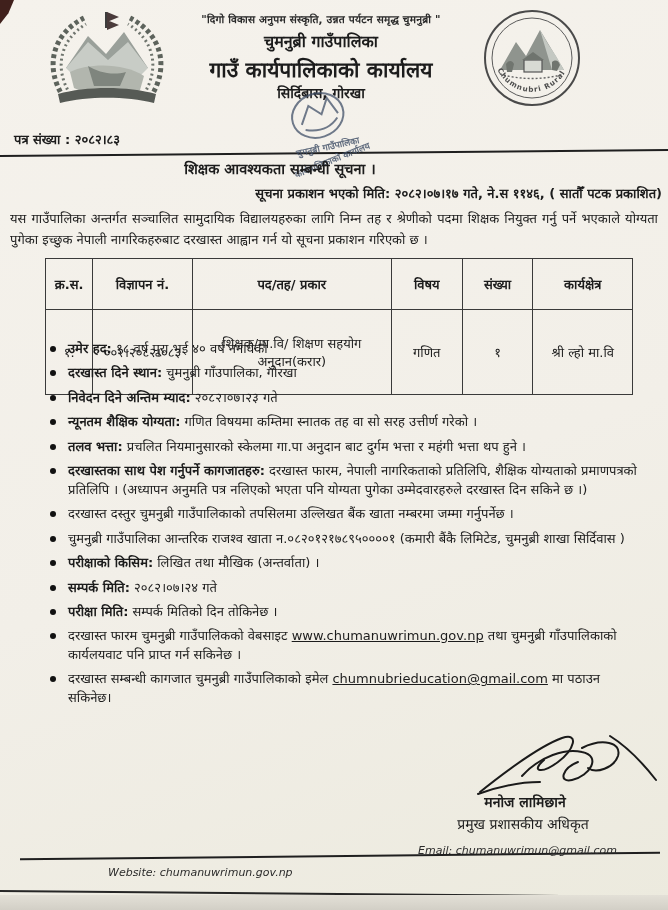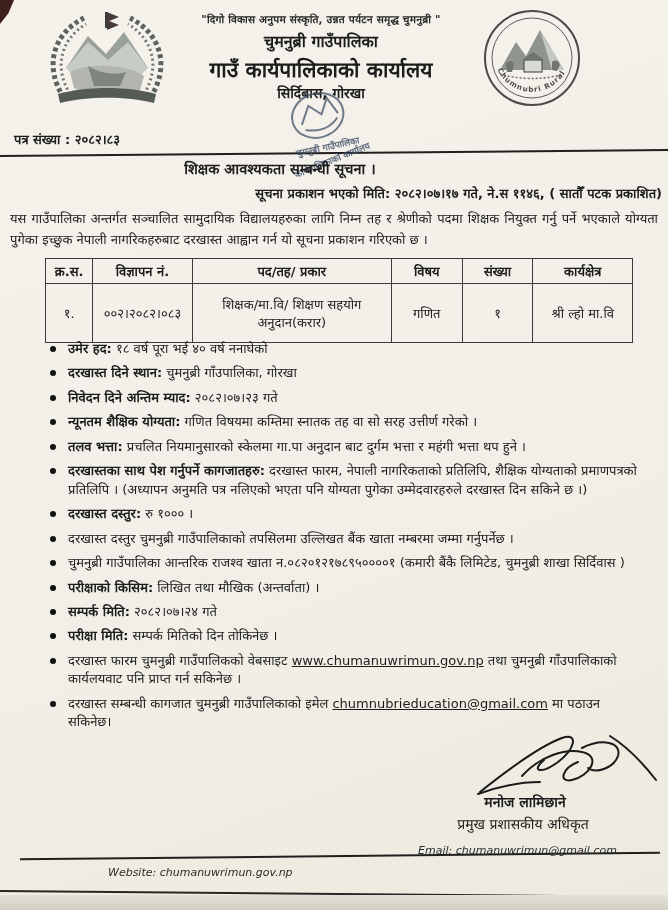--- a/index.html
+++ b/index.html
@@ -33,21 +33,21 @@
   
   .title{position:absolute;left:0;top:158px;width:560px;text-align:center;
     font-size:14.5px;font-weight:bold;}
   .published{position:absolute;left:0;top:184px;width:662px;text-align:right;
     font-size:13px;font-weight:bold;}
   .intro{position:absolute;left:10px;top:208px;width:648px;font-size:13px;
     line-height:1.62;text-align:justify;}
   
   table.vac{position:absolute;left:45px;top:258px;width:588px;border-collapse:collapse;
     font-size:13px;}
-  table.vac th,table.vac td{border:1.4px solid #3a3a3a;padding:0 4px;text-align:center;}
+  table.vac th,table.vac td{border:1.4px solid #3a3a3a;padding:13px 4px;text-align:center;}
   table.vac th{font-weight:bold;height:24px;}
   table.vac td{height:58px;vertical-align:middle;}
   
   ul.blist{position:absolute;left:48px;top:340px;width:590px;margin:0;padding:0;
     list-style:none;font-size:13px;line-height:1.42;}
   ul.blist li{position:relative;padding-left:20px;margin-bottom:6px;}
   ul.blist .dot{position:absolute;left:2px;top:6px;width:6px;height:6px;border-radius:50%;
     background:#111;}
   ul.blist b{font-weight:bold;}
   .lnk{text-decoration:underline;color:#1c1c1c;}
@@ -156,21 +156,20 @@
   </tbody>
     </table>
 
   <ul class="blist">
     <li><span class="dot"></span><b>उमेर हद:</b><span>  १८ वर्ष पूरा भई ४० वर्ष ननाघेको</span></li>
     <li><span class="dot"></span><b>दरखास्त दिने स्थान:</b><span> चुमनुब्री गाँउपालिका, गोरखा</span></li>
     <li><span class="dot"></span><b>निवेदन दिने अन्तिम म्याद:</b><span> २०८२।०७।२३ गते</span></li>
     <li><span class="dot"></span><b>न्यूनतम शैक्षिक योग्यता:</b><span>  गणित विषयमा कम्तिमा स्नातक तह वा सो सरह उत्तीर्ण गरेको ।</span></li>
     <li><span class="dot"></span><b>तलव भत्ता:</b><span> प्रचलित नियमानुसारको स्केलमा गा.पा अनुदान बाट दुर्गम भत्ता र महंगी भत्ता थप हुने ।</span></li>
     <li><span class="dot"></span><b>दरखास्तका साथ पेश गर्नुपर्ने कागजातहरु:</b><span> दरखास्त फारम, नेपाली नागरिकताको प्रतिलिपि, शैक्षिक योग्यताको प्रमाणपत्रको प्रतिलिपि । (अध्यापन अनुमति पत्र नलिएको भएता पनि योग्यता पुगेका उम्मेदवारहरुले दरखास्त दिन सकिने छ ।)</span></li>
-    <li><span class="dot"></span><b>दरखास्त दस्तुर:</b><span> रु १००० ।</span></li>
     <li><span class="dot"></span><b></b><span>दरखास्त दस्तुर चुमनुब्री गाउँपालिकाको तपसिलमा उल्लिखत बैंक खाता नम्बरमा जम्मा गर्नुपर्नेछ ।</span></li>
     <li><span class="dot"></span><b></b><span>चुमनुब्री गाउँपालिका आन्तरिक राजश्व खाता न.०८२०१२१७८९५००००१ (कमारी बैंकै लिमिटेड, चुमनुब्री शाखा सिर्दिवास )</span></li>
     <li><span class="dot"></span><b>परीक्षाको किसिम:</b><span> लिखित तथा मौखिक (अन्तर्वाता) ।</span></li>
     <li><span class="dot"></span><b>सम्पर्क मिति:</b><span> २०८२।०७।२४ गते</span></li>
     <li><span class="dot"></span><b>परीक्षा मिति:</b><span> सम्पर्क मितिको दिन तोकिनेछ ।</span></li>
     <li><span class="dot"></span><span>दरखास्त फारम चुमनुब्री गाउँपालिकको वेबसाइट </span><span class="lnk">www.chumanuwrimun.gov.np</span><span> तथा चुमनुब्री गाँउपालिकाको कार्यलयवाट पनि प्राप्त गर्न सकिनेछ ।</span></li>
     <li><span class="dot"></span><span>दरखास्त सम्बन्धी कागजात चुमनुब्री गाउँपालिकाको इमेल </span><span class="lnk">chumnubrieducation@gmail.com</span><span> मा पठाउन सकिनेछ।</span></li>
   </ul>
 
   <svg class="sig-svg" viewBox="0 0 190 72">

